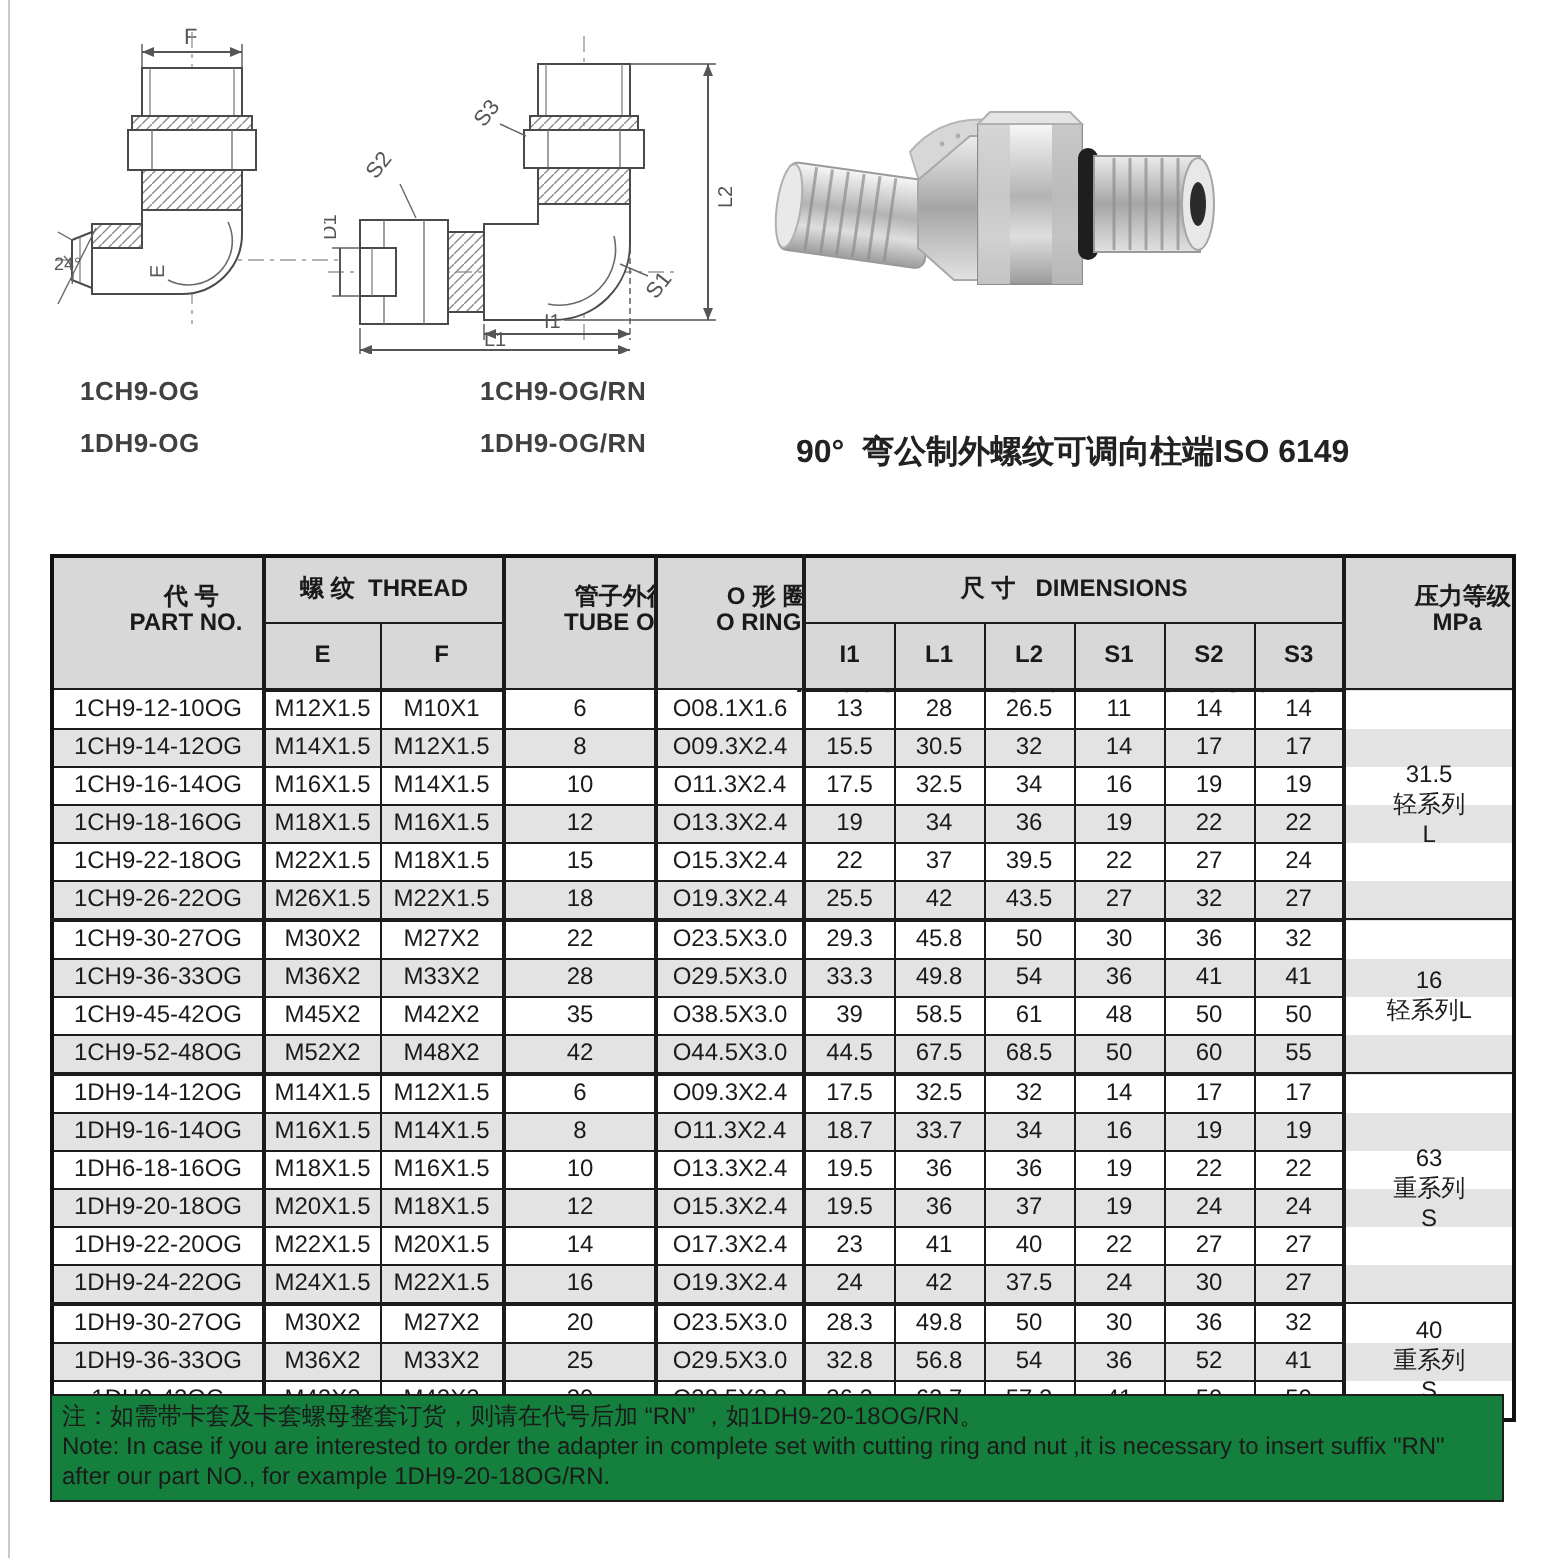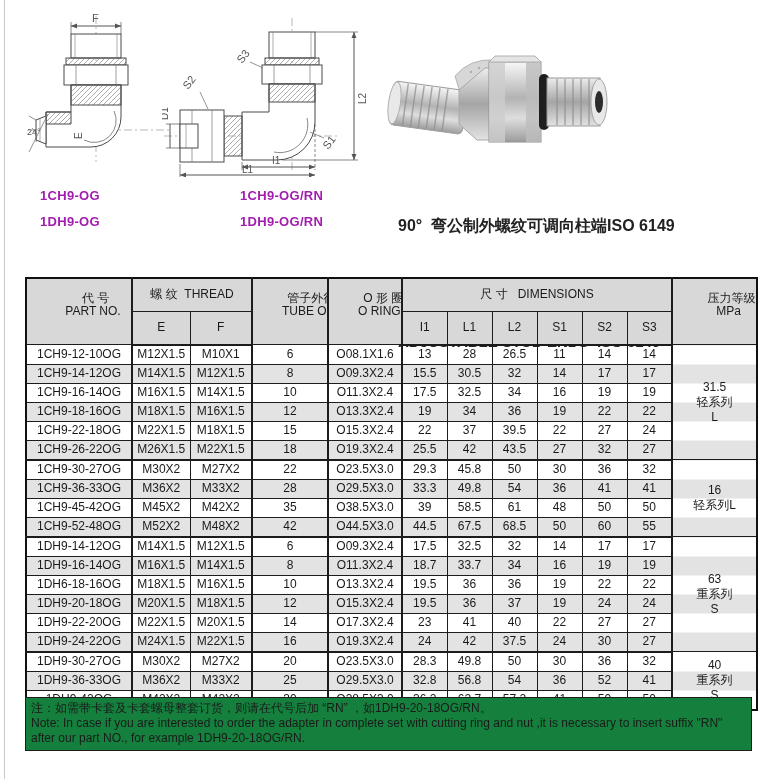--- a/index.html
+++ b/index.html
@@ -10,40 +10,40 @@
   .page-frame-left { position:absolute; left:4px; top:0; width:1px; height:779px; background:#c9c9c9; }
 
   
   .drawing { position:absolute; }
   .drawing svg text { font-family:"Liberation Sans", sans-serif; fill:#555; }
   .photo { position:absolute; left:385px; top:28px; }
 
   
   .partno-block { position:absolute; left:40px; top:188px; width:330px; }
   .partno-row { display:flex; margin-bottom:11px; }
-  .partno { font-size:13px; font-weight:bold; letter-spacing:.3px; color:#a21caf; }
+  .partno { font-size:13px; font-weight:bold; letter-spacing:.3px; color:#404040; }
   .partno.c1 { width:200px; }
 
   
   .title-block { position:absolute; left:398px; top:180px; white-space:pre; }
   .title-zh { font-size:16px; font-weight:bold; color:#222; margin:0 0 4px 0; }
   .title-en { font-size:15px; font-weight:bold; color:#222; margin:0 0 3px 0; }
 
   
   .spec-table {
     position:absolute; left:25px; top:277px; width:731px;
     border-collapse:collapse; table-layout:fixed;
     font-size:12px; color:#1a1a1a;
   }
   .spec-table th, .spec-table td {
     border:1px solid #1c1c1c; text-align:center; vertical-align:middle;
     padding:0 1px; height:18px; line-height:13px; overflow:hidden;
   }
   .spec-table { border:2px solid #111; }
-  .spec-table thead th { background:#d8d8d8; font-weight:normal; white-space:pre; }
+  .spec-table thead th { background:#d8d8d8; font-weight:bold; white-space:pre; }
   .spec-table thead tr:last-child th { border-bottom-width:2px; }
   .spec-table th .l2 { display:block;padding-left:28px; }
   .spec-table .thick-r { border-right-width:2px; }
   .spec-table tbody tr.alt td { background:#e3e3e3; }
   .spec-table tbody tr.group-end td { border-bottom-width:2px; }
   .spec-table td.pressure-cell {
     background:repeating-linear-gradient(to bottom,#ffffff 0 19px,#e3e3e3 19px 38px);
     line-height:15px; border-left-width:2px;
   }
 

